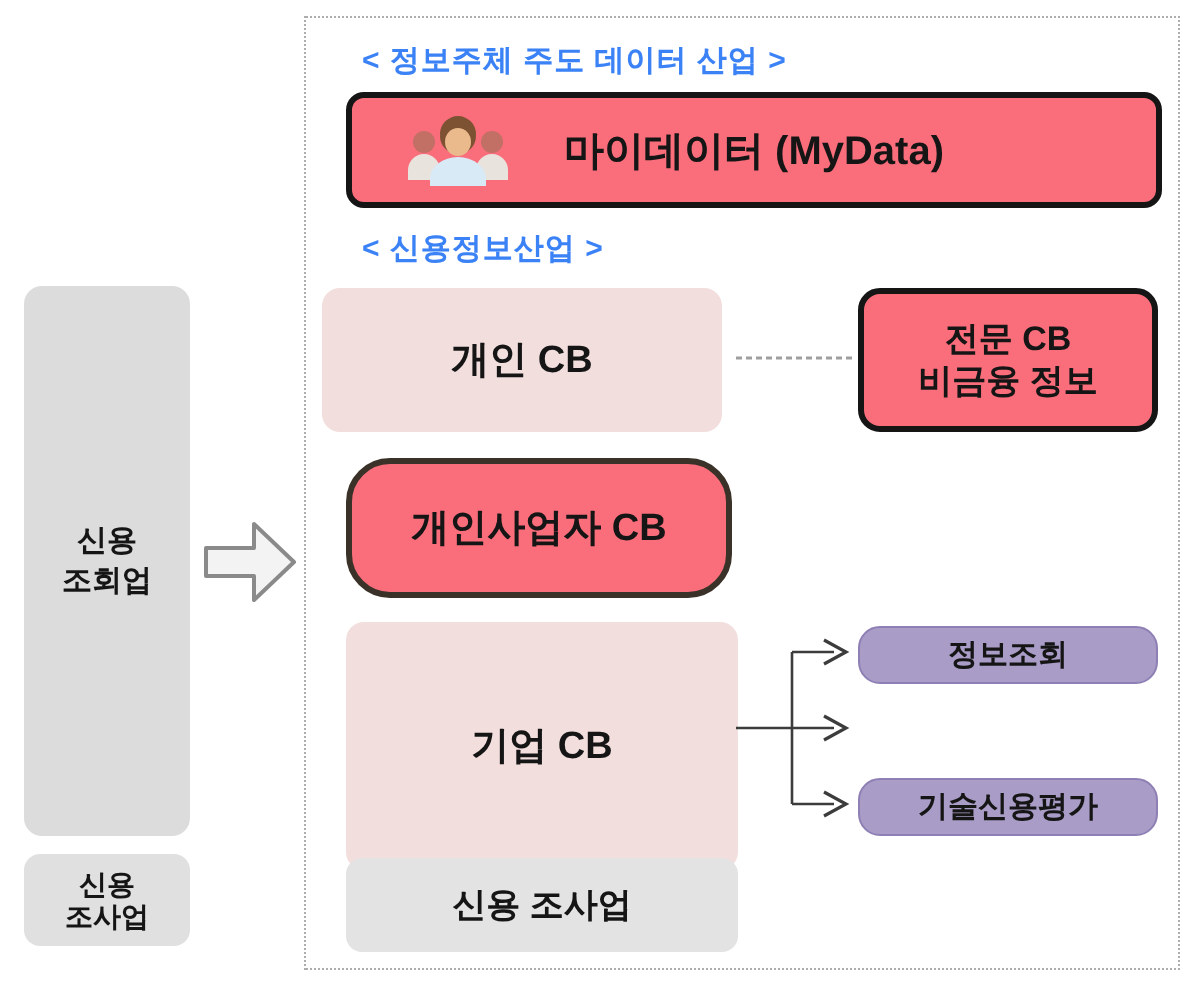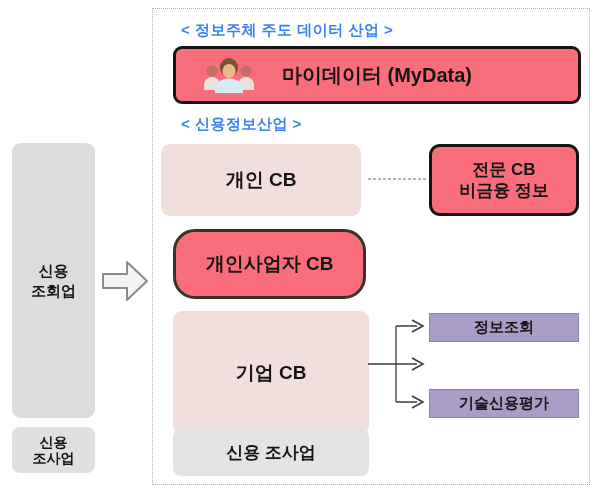--- a/index.html
+++ b/index.html
@@ -59,21 +59,21 @@
     font-size:17px;line-height:1.25;
   }
   .sole-cb{
     left:20px;top:220px;width:193px;height:70px;
     background:#fa6e7b;border:3px solid #3a3128;border-radius:22px;
     font-size:19px;
   }
   .corp-cb{left:20px;top:302px;width:196px;height:124px;font-size:19px;}
   .svc{
     left:276px;width:150px;height:29px;
-    background:#a99cc7;border:1px solid #8e80b5;border-radius:0;
+    background:#a99cc7;border:1px solid #8e80b5;border-radius:11px;
     font-size:15px;
   }
   .svc1{top:304px;}
   .svc2{top:342px;}
   .svc3{top:380px;}
   .bottom-gray{
     left:20px;top:420px;width:196px;height:47px;
     background:#e3e3e3;border-radius:8px;font-size:17px;
   }
   .overlay{position:absolute;left:0;top:0;pointer-events:none;}

